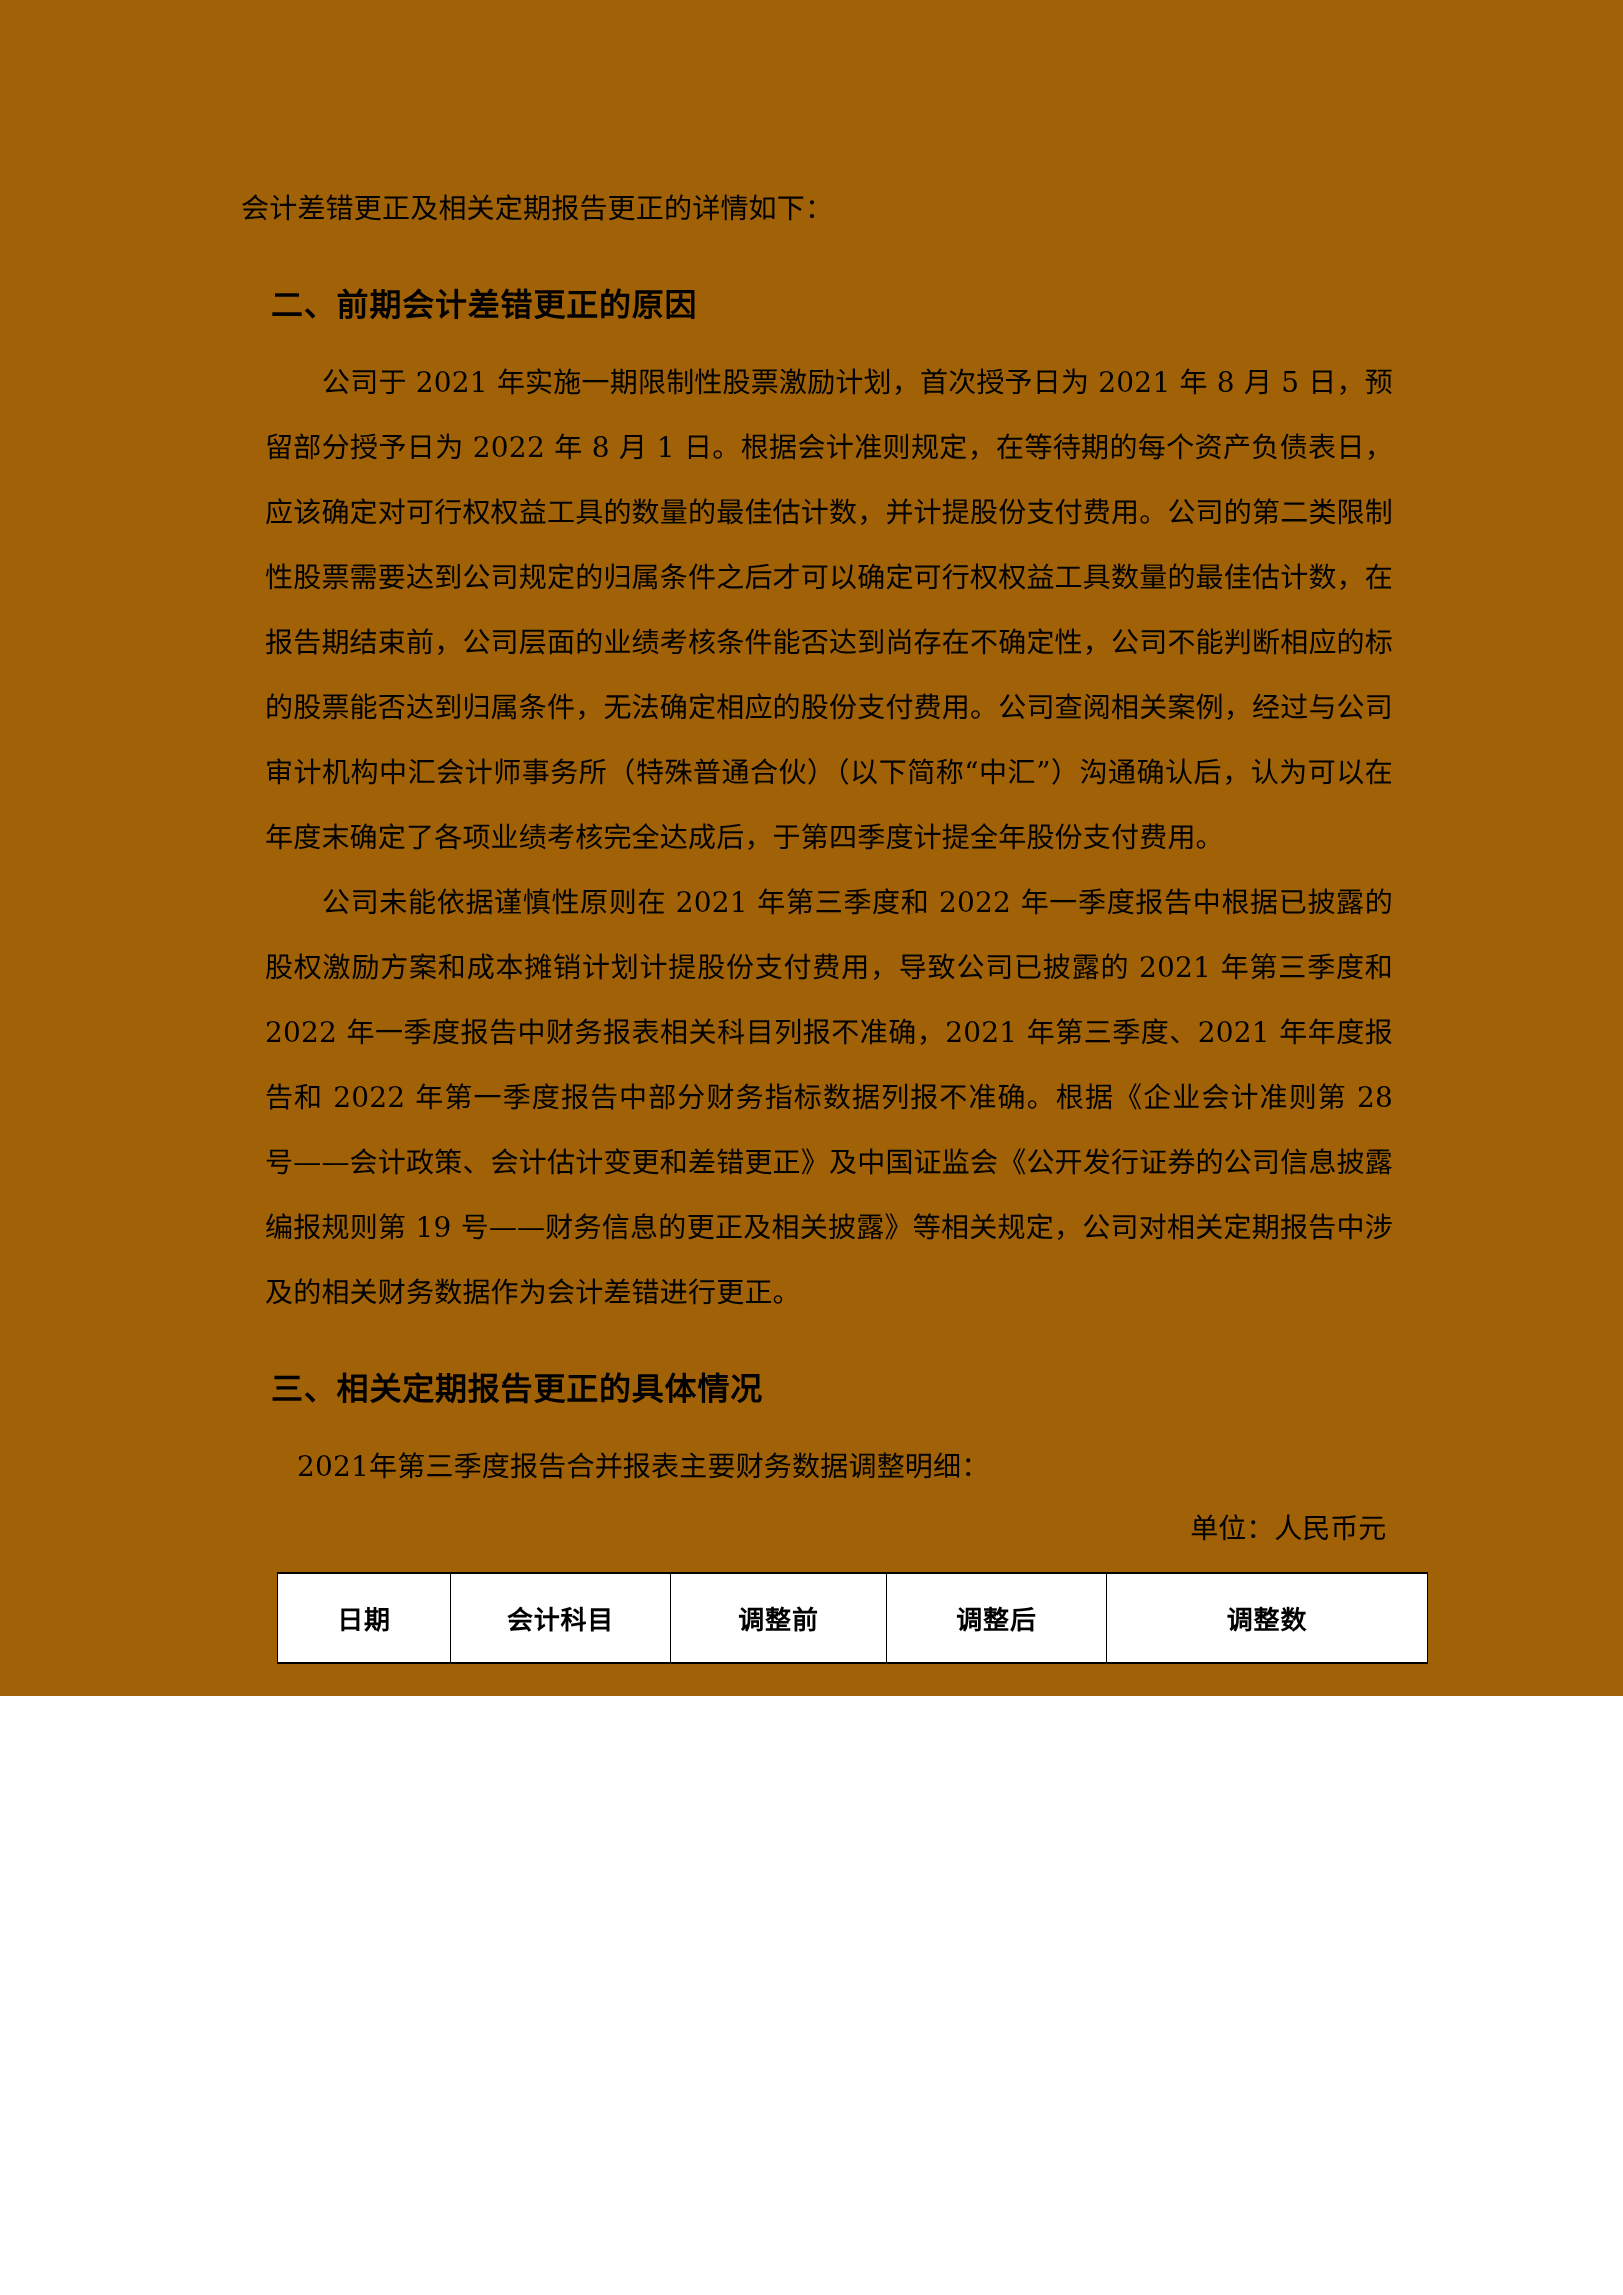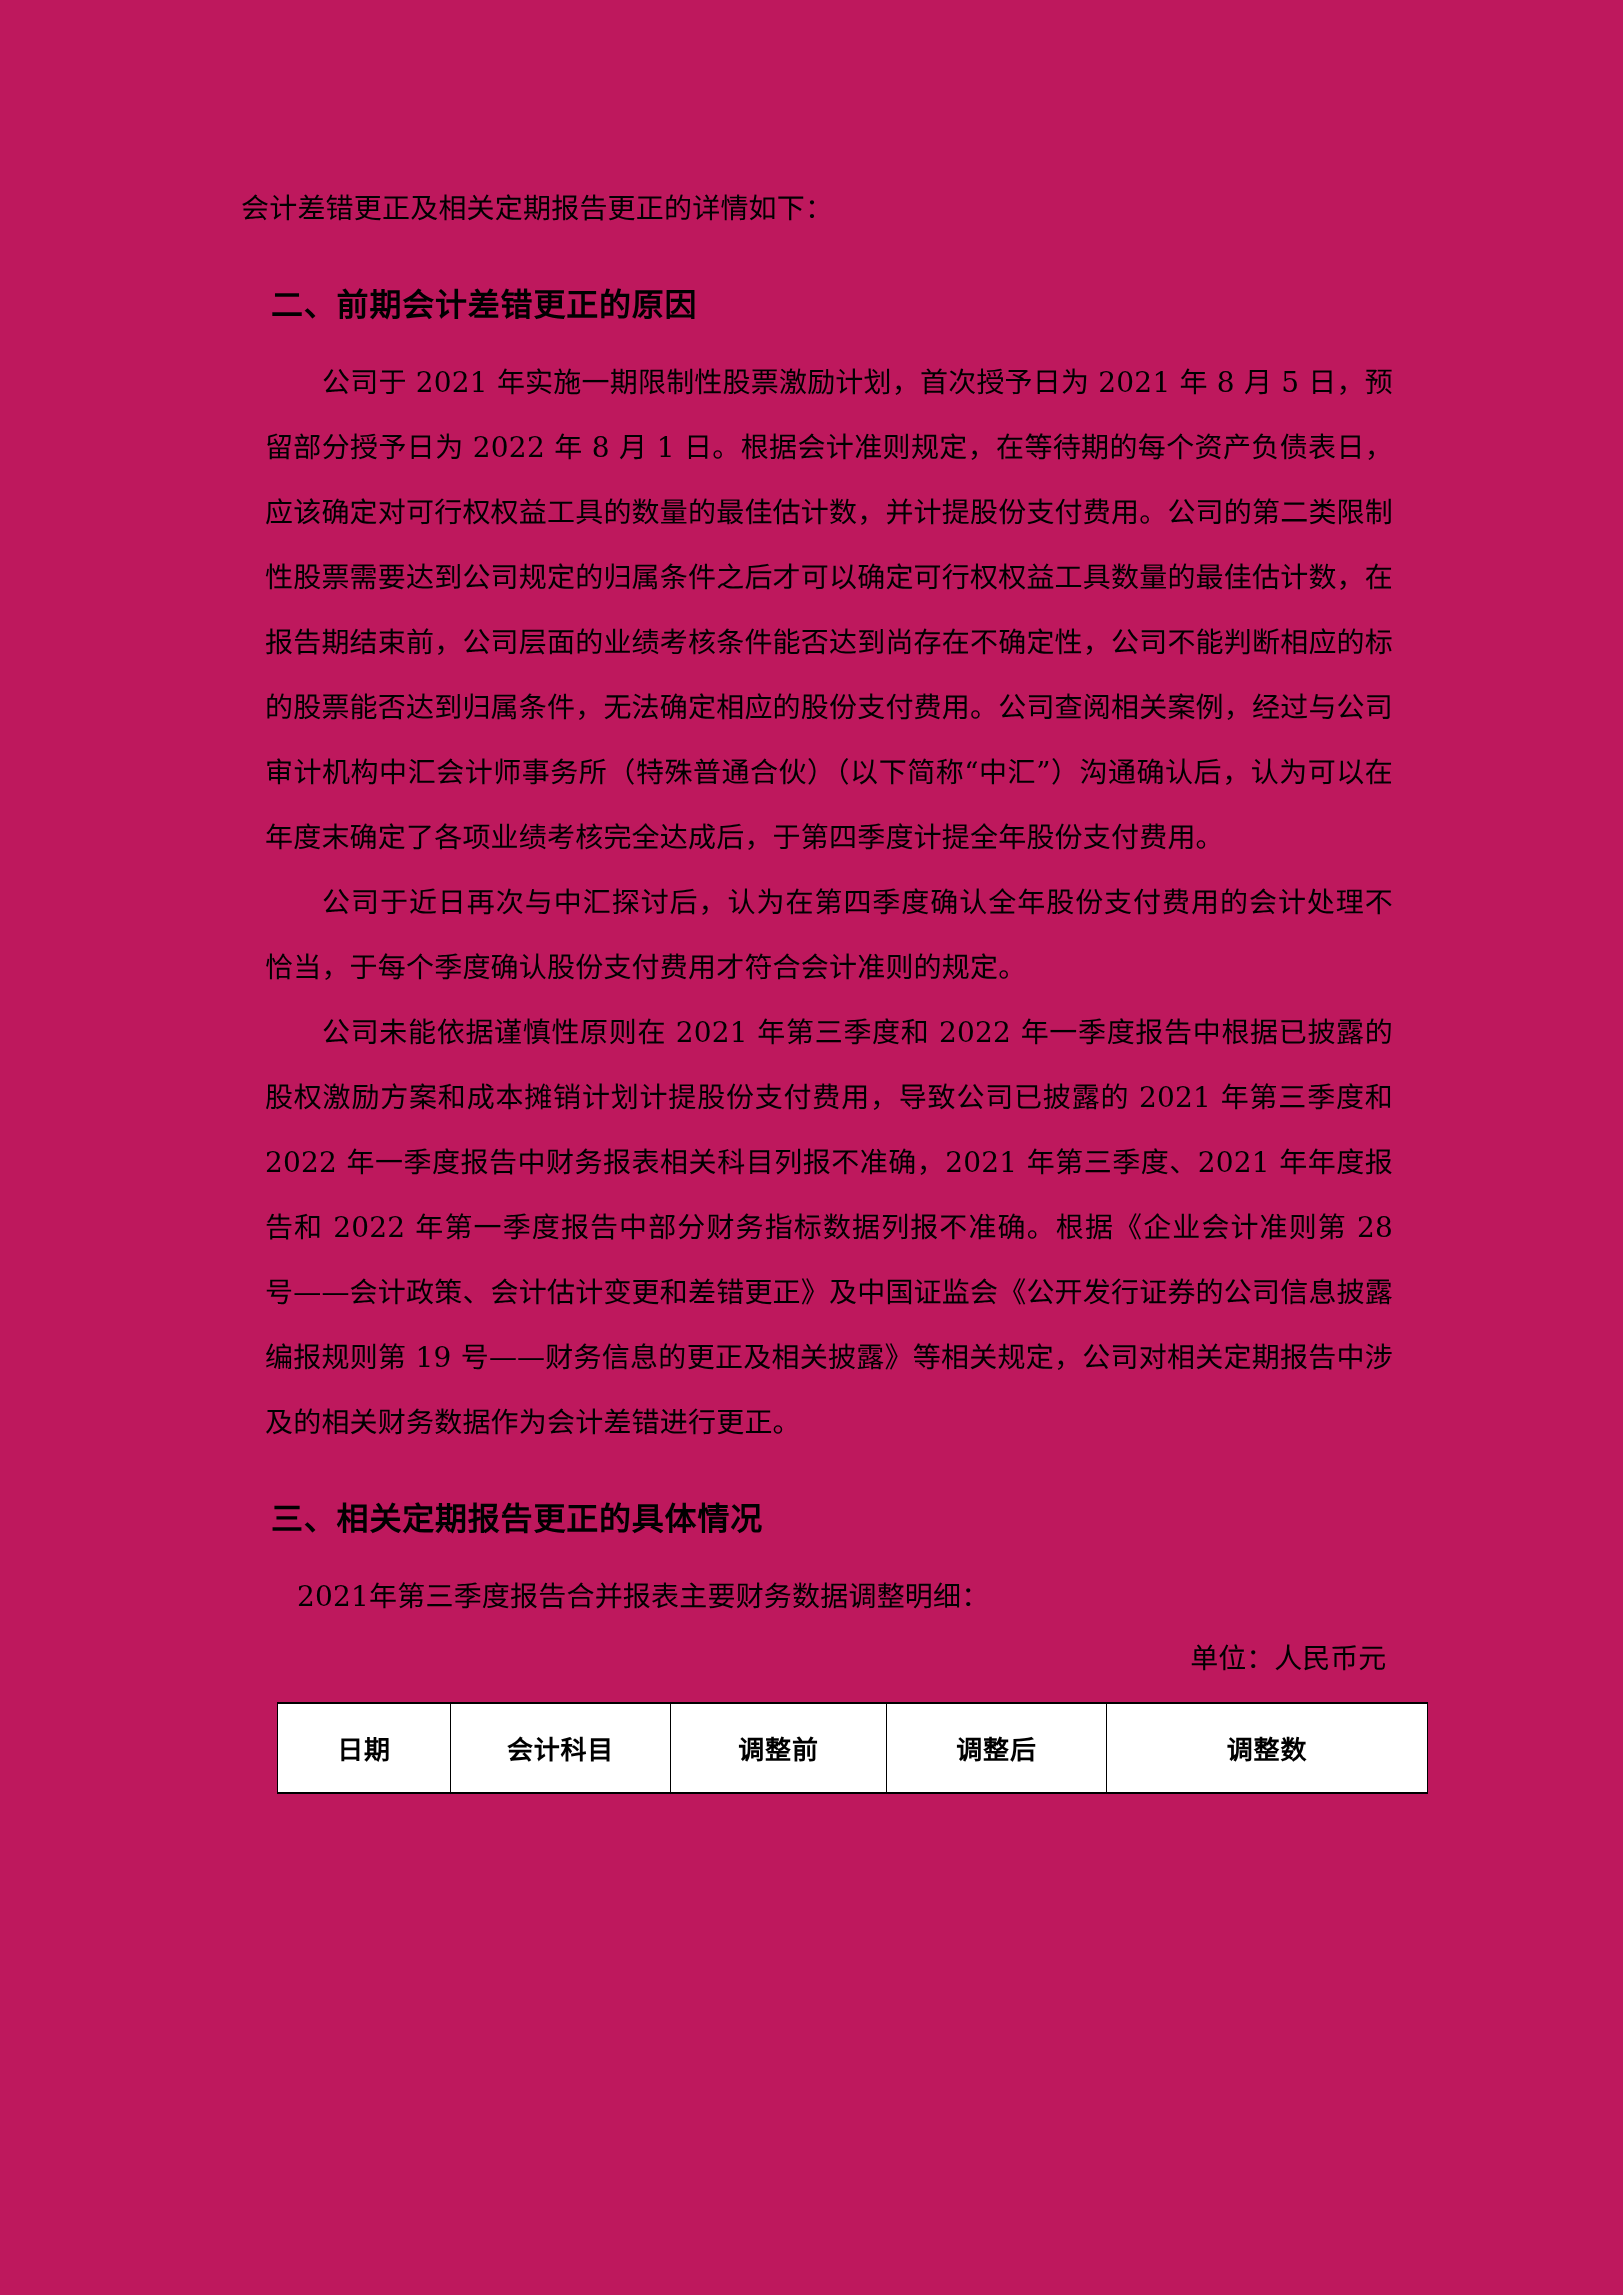--- a/index.html
+++ b/index.html
@@ -5,22 +5,22 @@
 <style>
   html, body {
     margin: 0;
     padding: 0;
     background: #ffffff;
   }
 
   .page {
     position: relative;
     width: 1623px;
-    height: 2295px;
-    background: #be185d;
+    height: 1696px;
+    background: #a16207;
     box-sizing: border-box;
     overflow: hidden;
     font-family: "DejaVu Serif", "Liberation Serif", serif;
     color: #000000;
     text-decoration: underline;
   }
 
   
   .content {
     position: absolute;
@@ -122,21 +122,20 @@
     <p class="para">会计差错更正及相关定期报告更正的详情如下：</p>
 
     <div class="gap-md"></div>
 
     <h2 class="heading">二、前期会计差错更正的原因</h2>
 
     <div class="gap-sm"></div>
 
     <p class="para indent">公司于 2021 年实施一期限制性股票激励计划，首次授予日为 2021 年 8 月 5 日，预留部分授予日为 2022 年 8 月 1 日。根据会计准则规定，在等待期的每个资产负债表日，应该确定对可行权权益工具的数量的最佳估计数，并计提股份支付费用。公司的第二类限制性股票需要达到公司规定的归属条件之后才可以确定可行权权益工具数量的最佳估计数，在报告期结束前，公司层面的业绩考核条件能否达到尚存在不确定性，公司不能判断相应的标的股票能否达到归属条件，无法确定相应的股份支付费用。公司查阅相关案例，经过与公司审计机构中汇会计师事务所（特殊普通合伙）（以下简称“中汇”）沟通确认后，认为可以在年度末确定了各项业绩考核完全达成后，于第四季度计提全年股份支付费用。</p>
 
-    <p class="para indent">公司于近日再次与中汇探讨后，认为在第四季度确认全年股份支付费用的会计处理不恰当，于每个季度确认股份支付费用才符合会计准则的规定。</p>
 
     <p class="para indent">公司未能依据谨慎性原则在 2021 年第三季度和 2022 年一季度报告中根据已披露的股权激励方案和成本摊销计划计提股份支付费用，导致公司已披露的 2021 年第三季度和 2022 年一季度报告中财务报表相关科目列报不准确，2021 年第三季度、2021 年年度报告和 2022 年第一季度报告中部分财务指标数据列报不准确。根据《企业会计准则第 28 号——会计政策、会计估计变更和差错更正》及中国证监会《公开发行证券的公司信息披露编报规则第 19 号——财务信息的更正及相关披露》等相关规定，公司对相关定期报告中涉及的相关财务数据作为会计差错进行更正。</p>
 
     <div class="gap-md"></div>
 
     <h2 class="heading">三、相关定期报告更正的具体情况</h2>
 
     <div class="gap-sm"></div>
 
 

